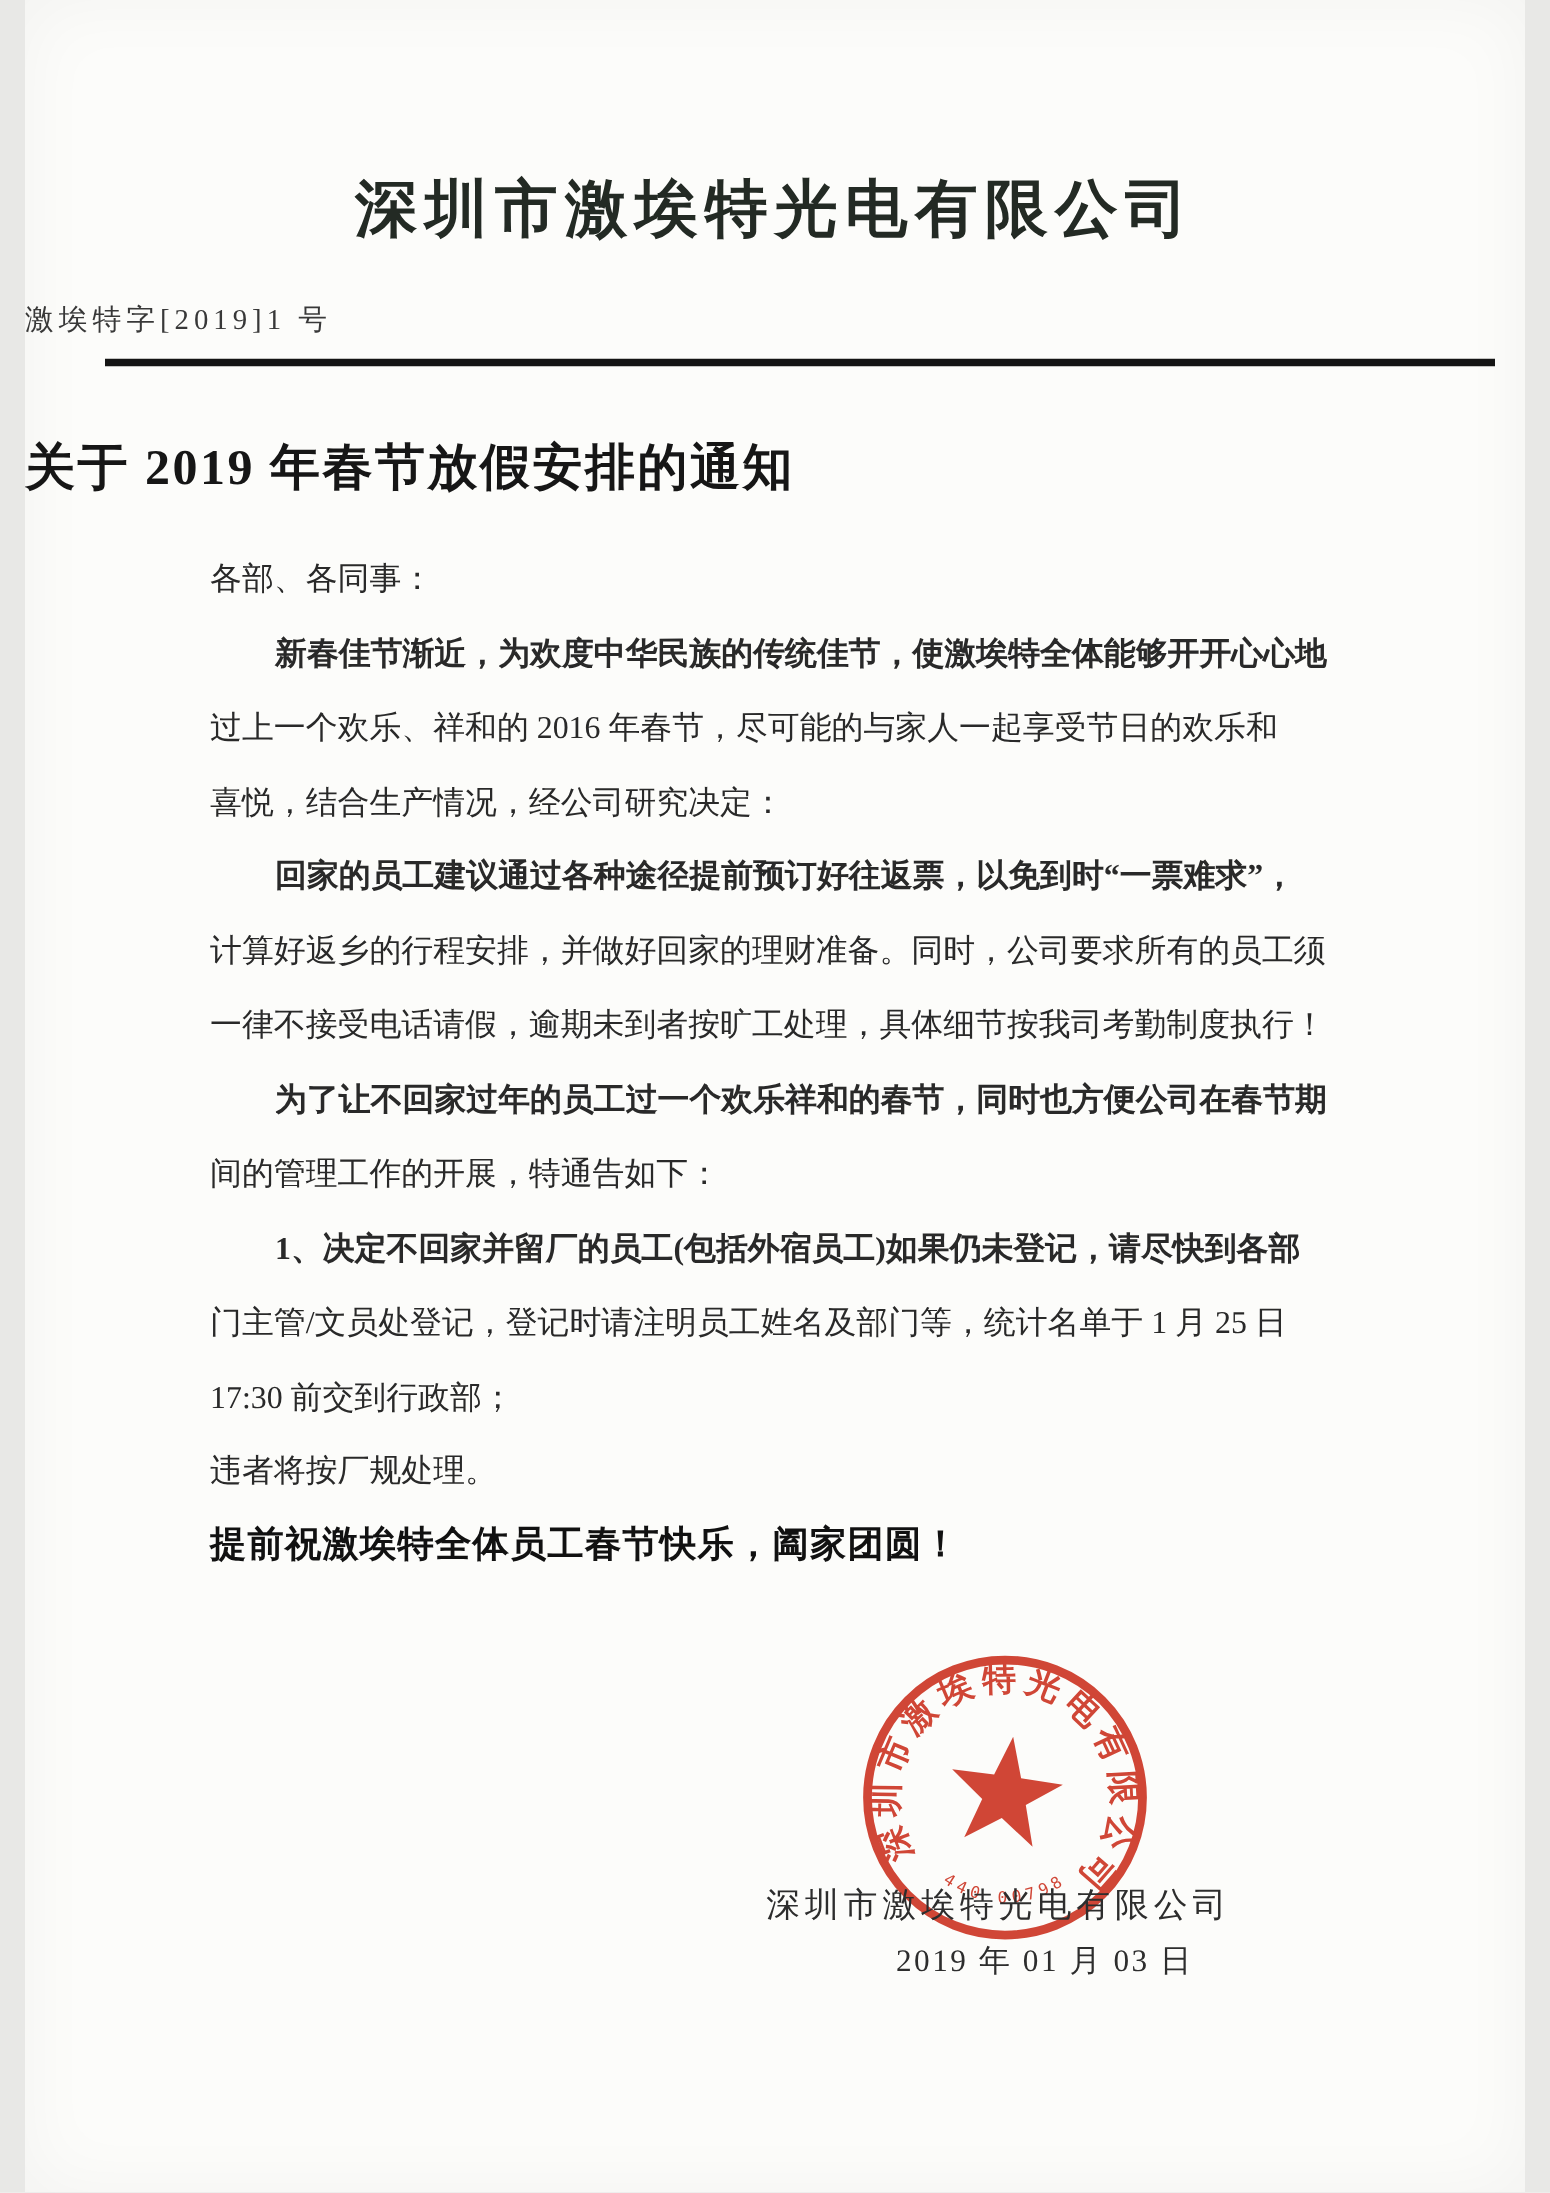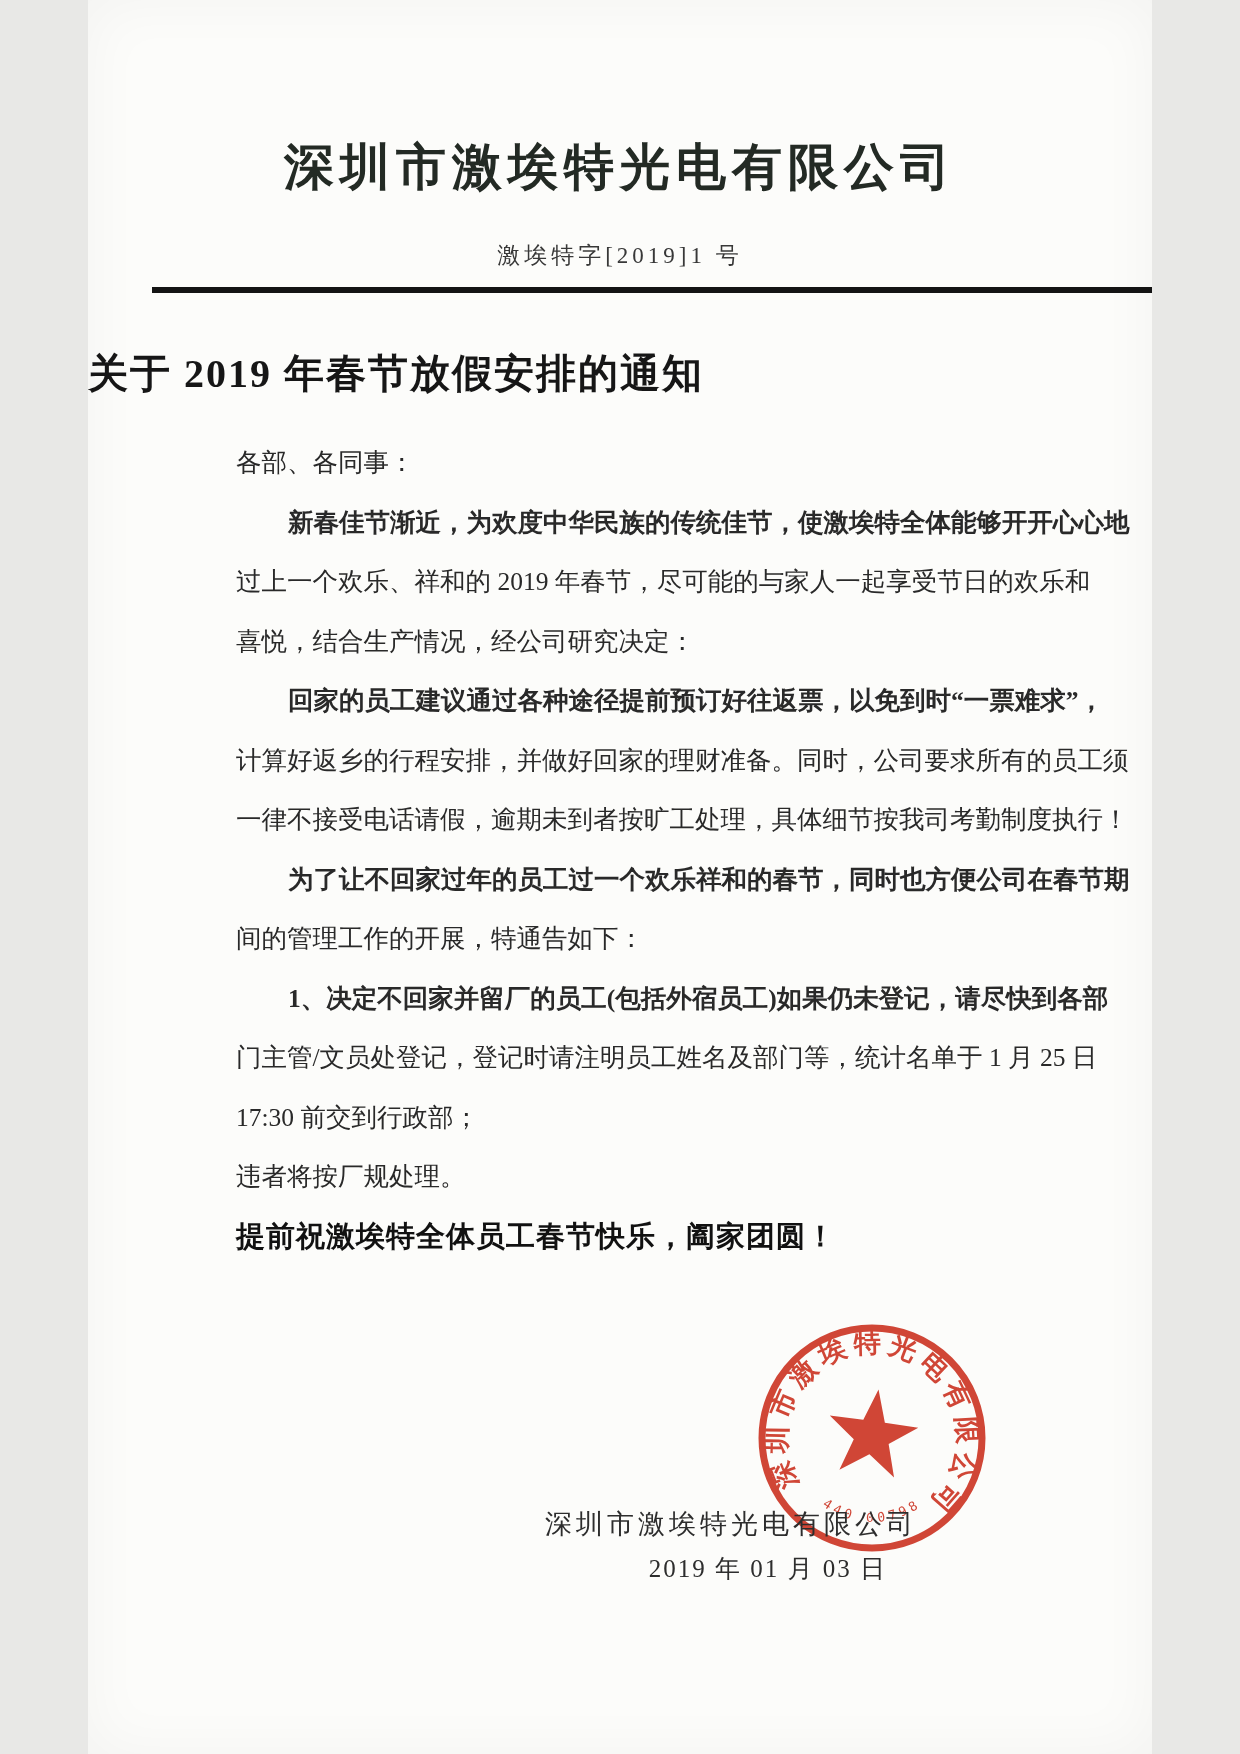--- a/index.html
+++ b/index.html
@@ -1,35 +1,34 @@
 <!DOCTYPE html>
 <html><head>
 <meta charset="utf-8">
 <style>
   html,body{margin:0;padding:0;background:#e8e8e6;}
   .page{
     position:relative;
-    width:1064px;height:1754px;
+    width:1200px;height:1754px;
     margin:0 auto;
     background:#fcfcfa;
     box-shadow:inset 0 0 60px rgba(0,0,0,0.04);
     overflow:hidden;
     font-family:"Liberation Serif","DejaVu Serif",serif;
     color:#2b2b2b;
   }
   .company-title{
     position:absolute;top:134px;left:0;width:100%;
     text-align:center;
     font-size:50px;font-weight:700;
     letter-spacing:6px;
     color:#232a24;
   }
   .doc-number{
     position:absolute;top:240px;left:0;width:100%;
-    text-align:center;
     font-size:23px;
     letter-spacing:4px;
     color:#383838;
   }
   .header-rule{
     position:absolute;top:287px;left:64px;width:1112px;height:6px;
     background:#141414;
   }
   .notice-title{
     position:absolute;top:346px;left:0;width:100%;
@@ -76,21 +75,21 @@
 <div class="page">
 
   <div class="company-title">深圳市激埃特光电有限公司</div>
   <div class="doc-number">激埃特字[2019]1 号</div>
   <div class="header-rule"></div>
   <div class="notice-title">关于 2019 年春节放假安排的通知</div>
 
   <div class="body-block">
     <div class="bodyline">各部、各同事：</div>
     <div class="bodyline indent">新春佳节渐近，为欢度中华民族的传统佳节，使激埃特全体能够开开心心地</div>
-    <div class="bodyline">过上一个欢乐、祥和的 2019 年春节，尽可能的与家人一起享受节日的欢乐和</div>
+    <div class="bodyline">过上一个欢乐、祥和的 2016 年春节，尽可能的与家人一起享受节日的欢乐和</div>
     <div class="bodyline">喜悦，结合生产情况，经公司研究决定：</div>
     <div class="bodyline indent">回家的员工建议通过各种途径提前预订好往返票，以免到时“一票难求”，</div>
     <div class="bodyline">计算好返乡的行程安排，并做好回家的理财准备。同时，公司要求所有的员工须</div>
     <div class="bodyline">一律不接受电话请假，逾期未到者按旷工处理，具体细节按我司考勤制度执行！</div>
     <div class="bodyline indent">为了让不回家过年的员工过一个欢乐祥和的春节，同时也方便公司在春节期</div>
     <div class="bodyline">间的管理工作的开展，特通告如下：</div>
     <div class="bodyline indent">1、决定不回家并留厂的员工(包括外宿员工)如果仍未登记，请尽快到各部</div>
     <div class="bodyline">门主管/文员处登记，登记时请注明员工姓名及部门等，统计名单于 1 月 25 日</div>
     <div class="bodyline">17:30 前交到行政部；</div>
     <div class="bodyline">违者将按厂规处理。</div>

